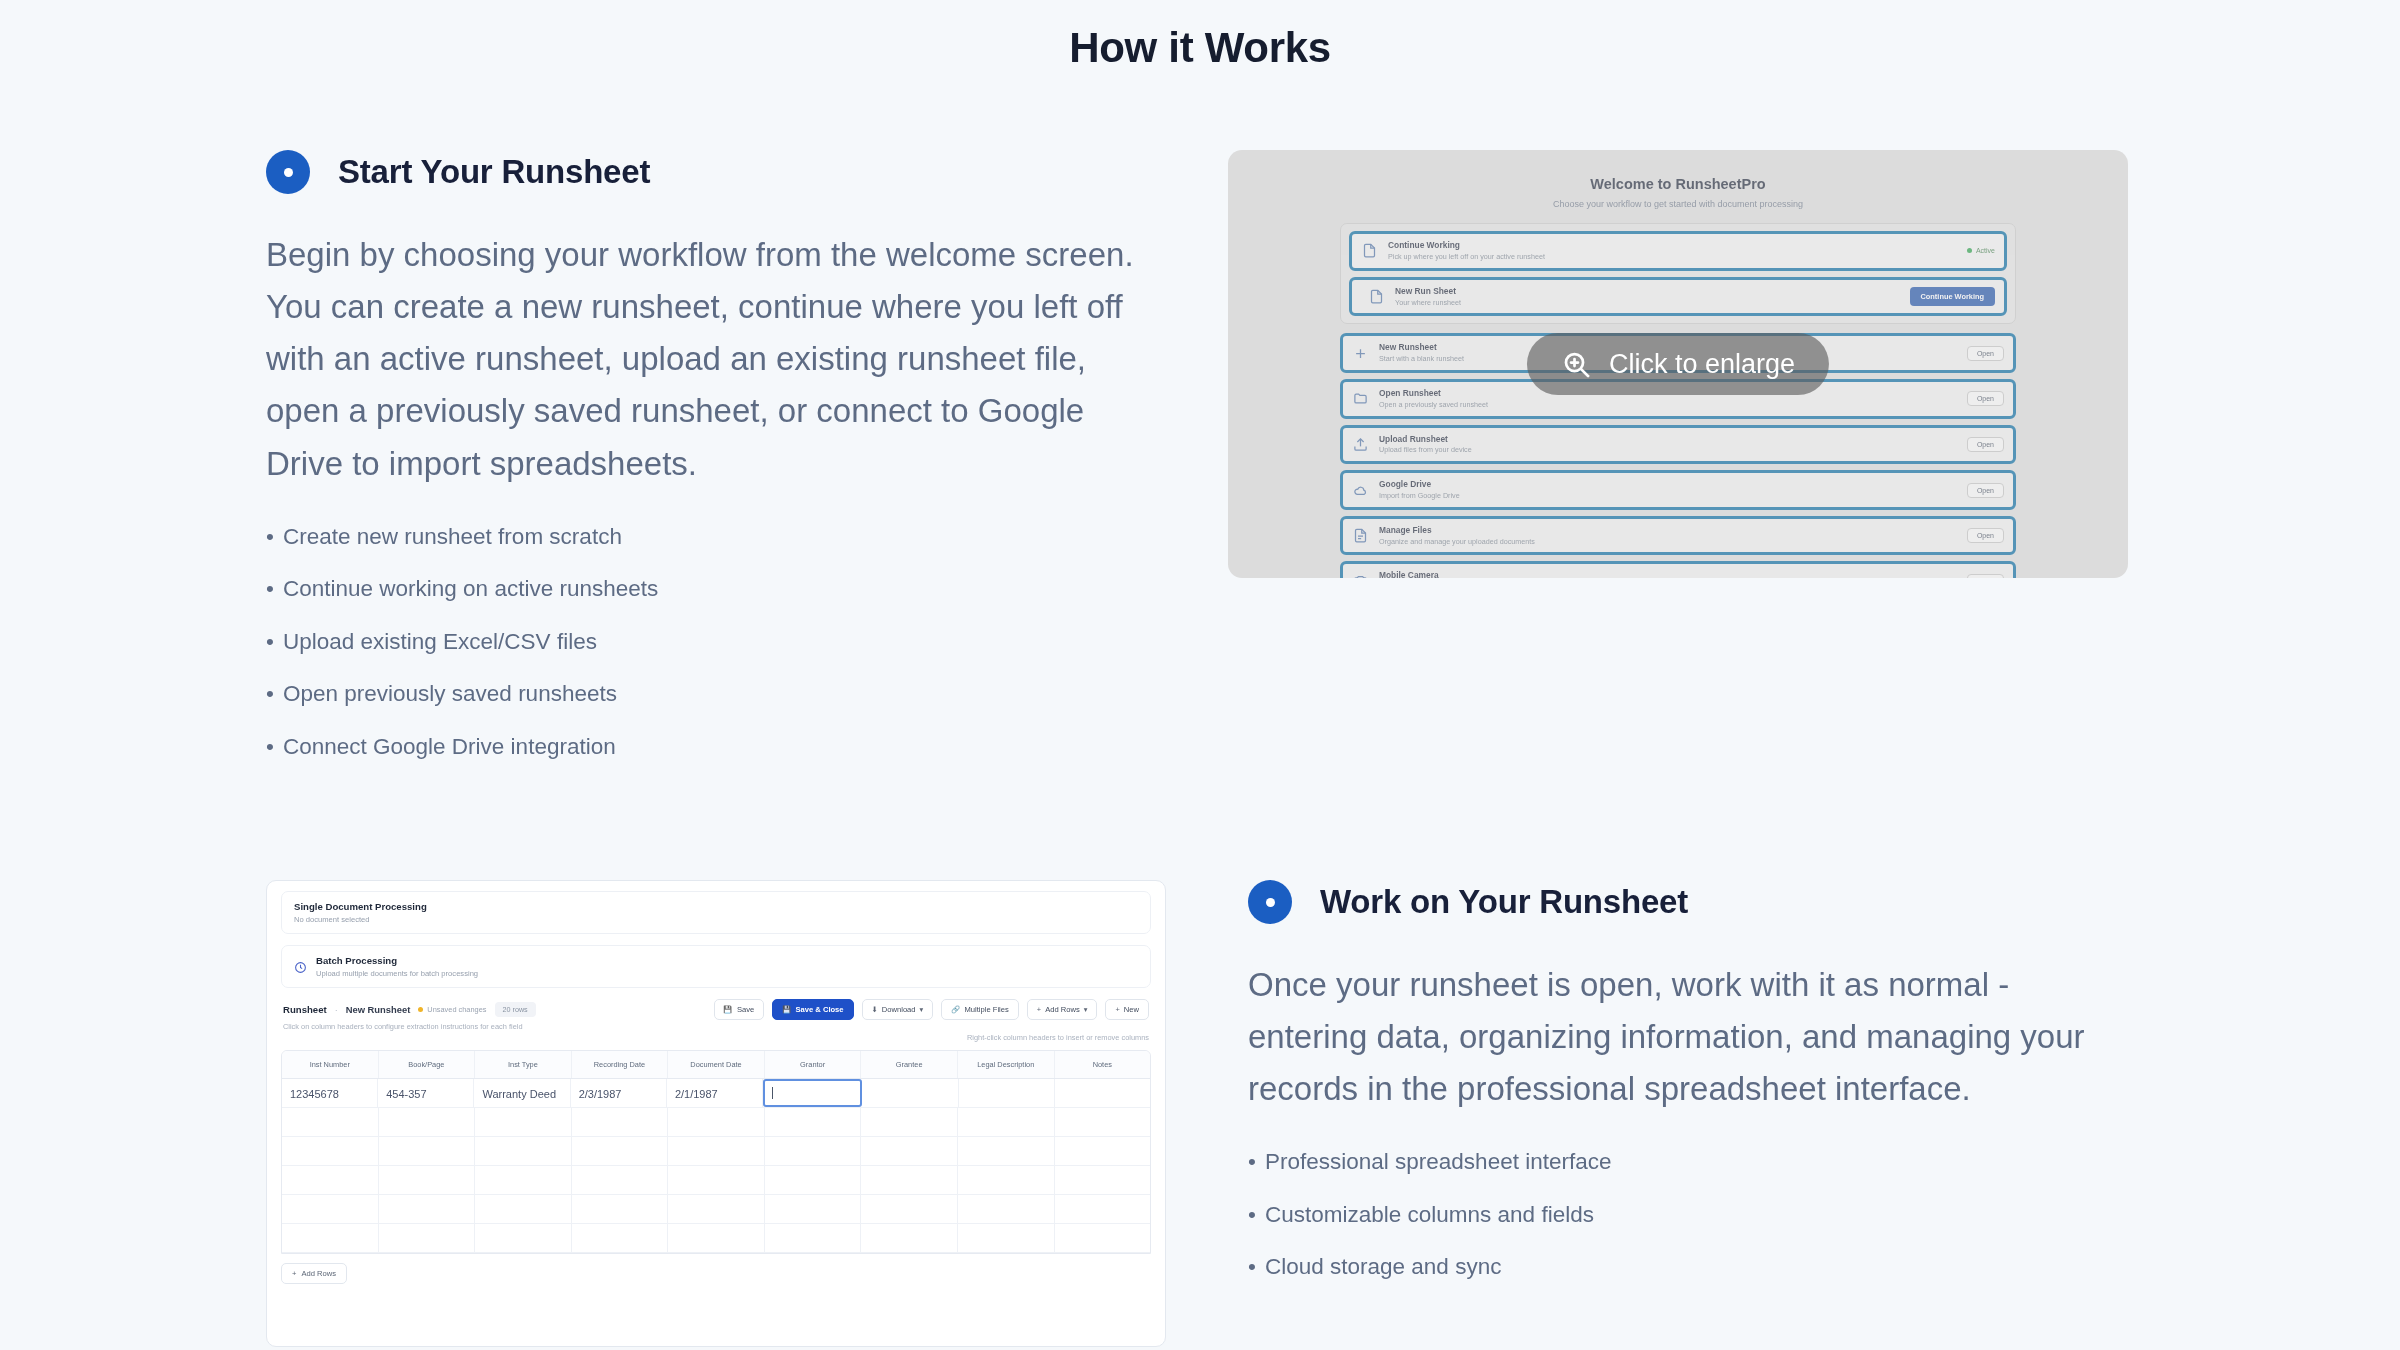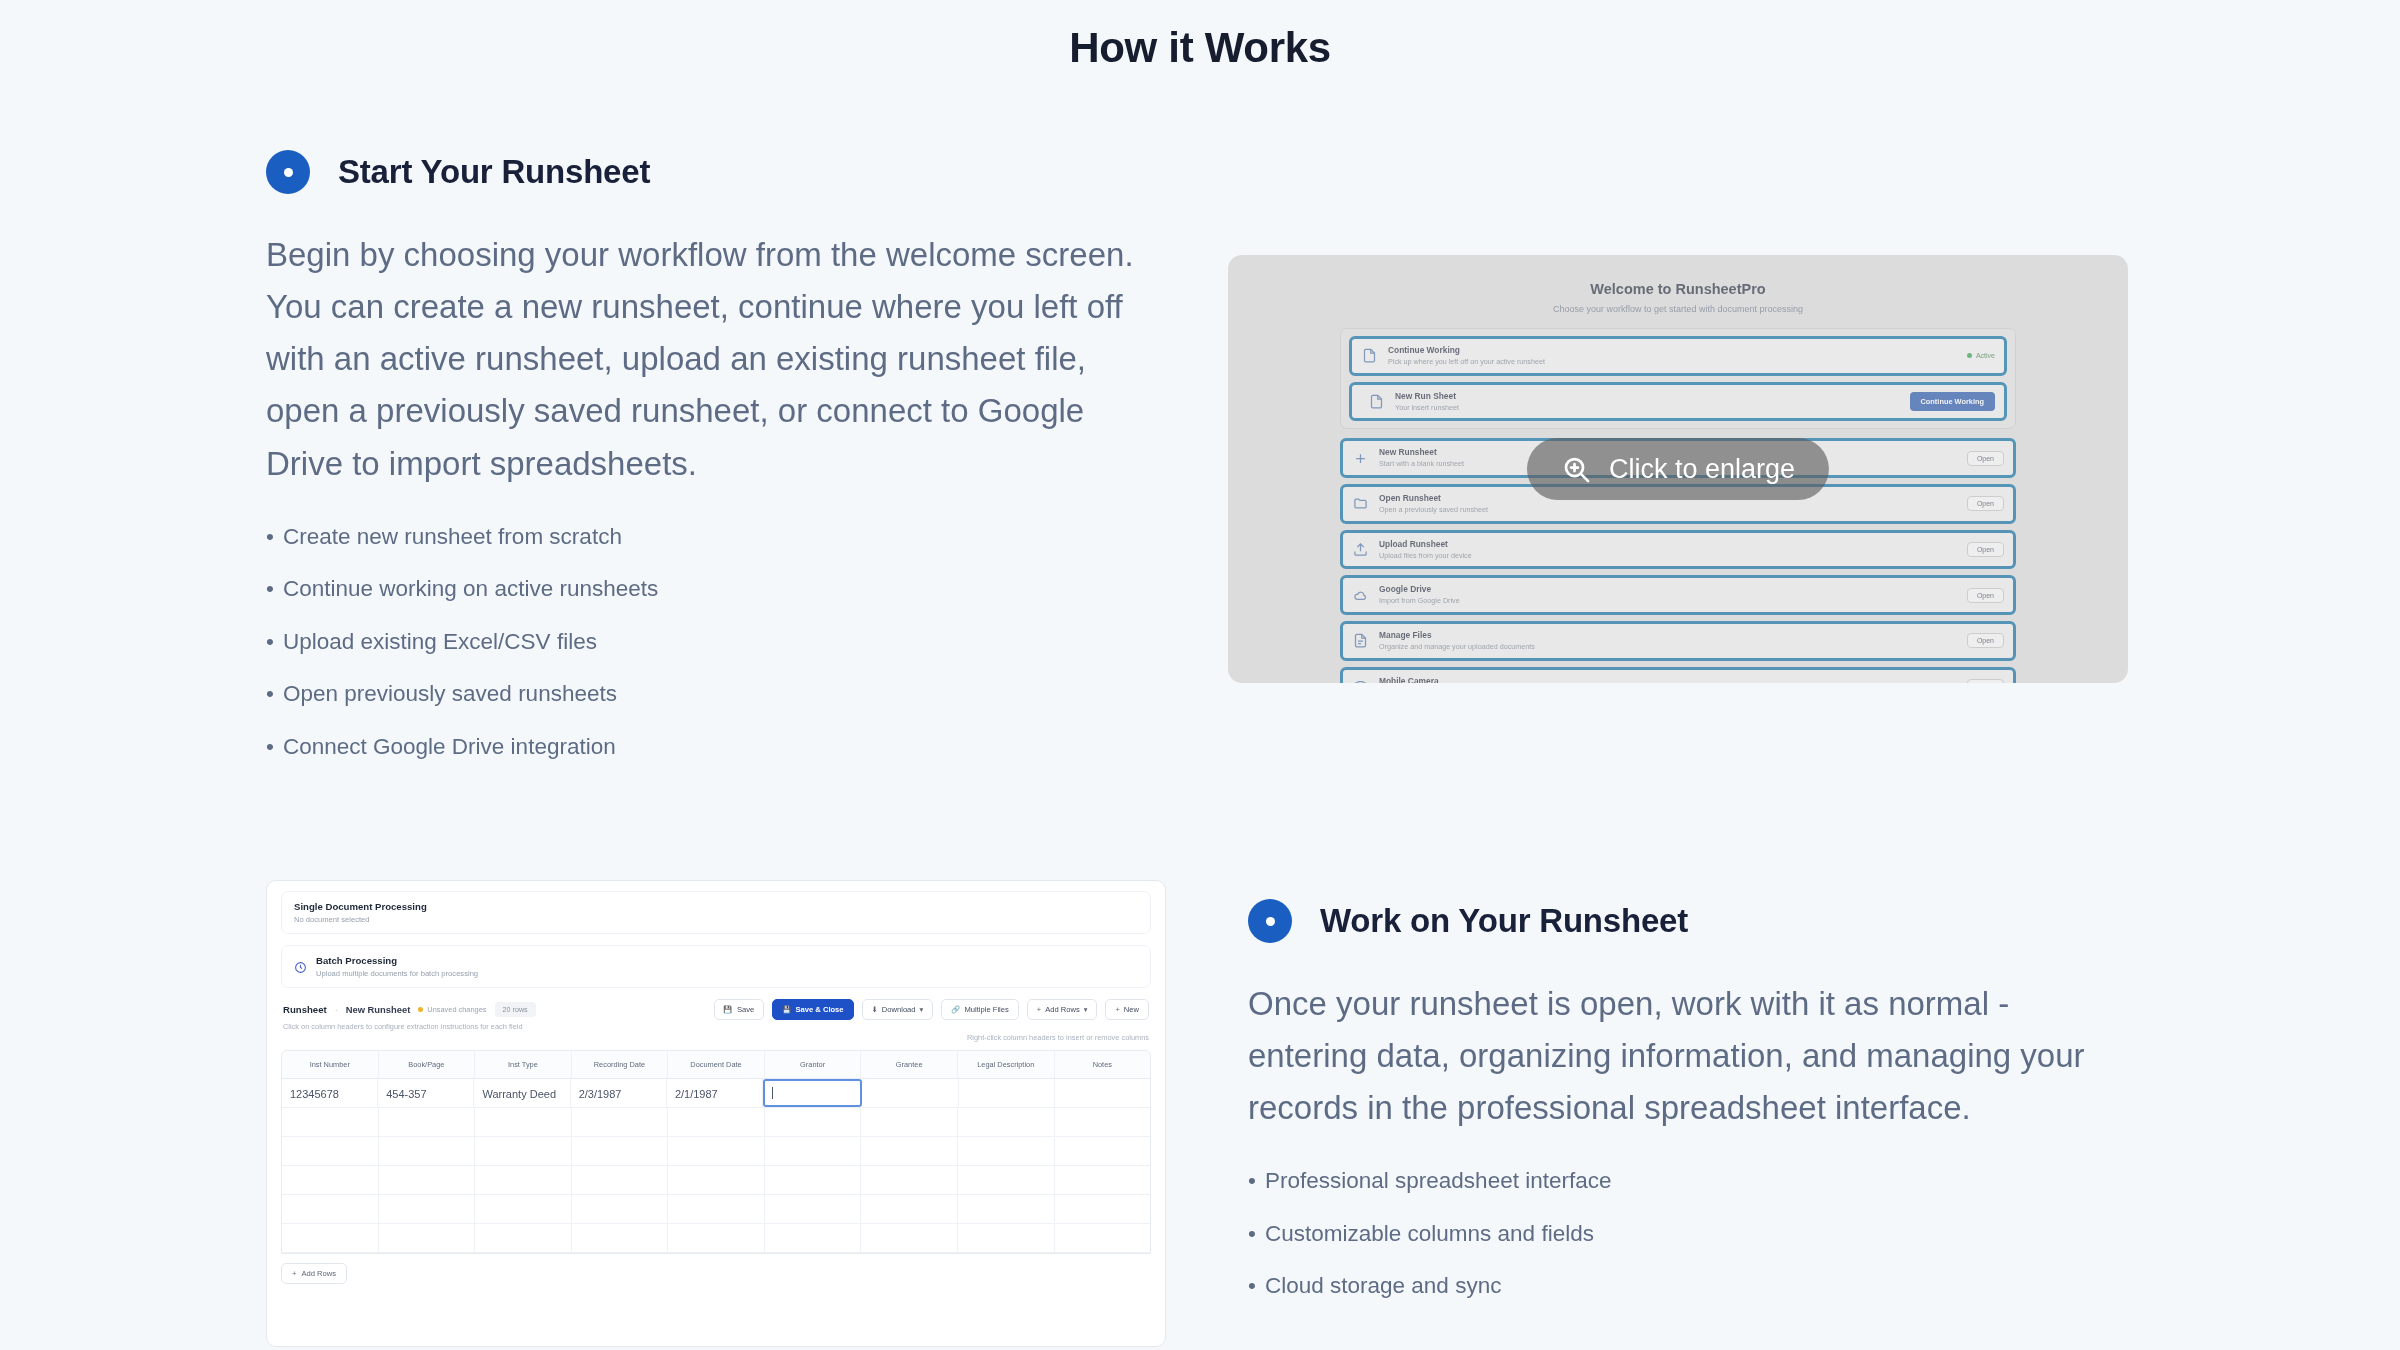--- a/index.html
+++ b/index.html
@@ -27,21 +27,21 @@
     color: #161d2f;
     letter-spacing: -0.3px;
     padding-top: 24px;
   }
 
   
   .section {
     position: absolute;
     display: flex;
     gap: 82px;
-    align-items: center;
+    align-items: flex-start;
   }
   .section-1 { left: 266px; top: 150px; width: 1860px; }
   .section-2 { left: 266px; top: 880px; width: 1860px; }
 
   .col-text { width: 880px; flex: none; }
   .col-media { width: 900px; flex: none; }
 
   
   .heading-row {
     display: flex;
@@ -397,21 +397,21 @@
 
             <div class="wm-row plain" style="margin-bottom:0">
               <span class="wm-ico">
                 <svg viewBox="0 0 24 24" fill="none" stroke="currentColor" stroke-width="2">
                     <path d="M14 2H6a2 2 0 0 0-2 2v16a2 2 0 0 0 2 2h12a2 2 0 0 0 2-2V8z"></path>
                     <path d="M14 2v6h6"></path>
                   </svg>
               </span>
               <span class="wm-texts">
                 <span class="wm-name" style="display:block">New Run Sheet</span>
-                <span class="wm-desc" style="display:block">Your insert runsheet</span>
+                <span class="wm-desc" style="display:block">Your where runsheet</span>
               </span>
               <span class="wm-btn-primary">Continue Working</span>
             </div>
           </div>
 
           <div style="margin-top:9px">
             <div class="wm-row">
               <span class="wm-ico">
                 <svg viewBox="0 0 24 24" fill="none" stroke="currentColor" stroke-width="2">
                     <path d="M12 5v14M5 12h14"></path>

